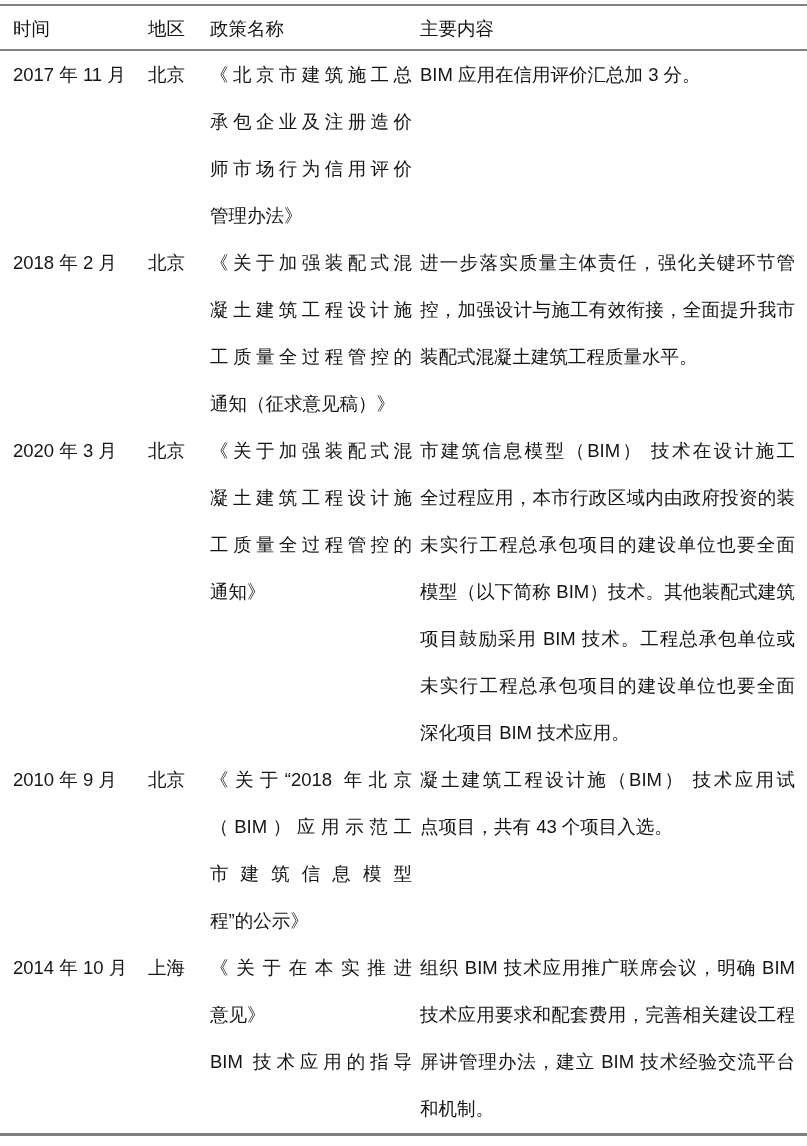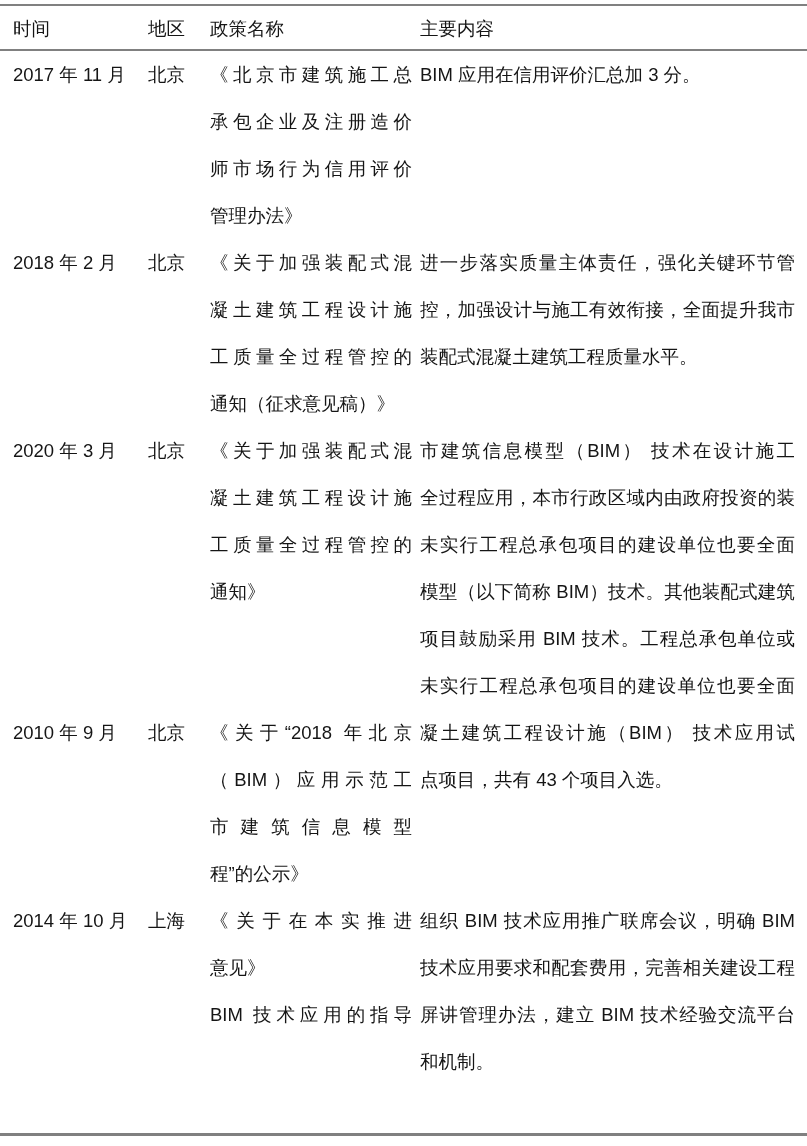--- a/index.html
+++ b/index.html
@@ -93,20 +93,21 @@
             <div class="line just">工质量全过程管控的</div>
             <div class="line">通知》</div>
           </div>
           <div class="cell cell-content">
             <div class="line just">市建筑信息模型（BIM） 技术在设计施工</div>
             <div class="line just">全过程应用，本市行政区域内由政府投资的装</div>
             <div class="line just">未实行工程总承包项目的建设单位也要全面</div>
             <div class="line just">模型（以下简称 BIM）技术。其他装配式建筑</div>
             <div class="line just">项目鼓励采用 BIM 技术。工程总承包单位或</div>
             <div class="line just">未实行工程总承包项目的建设单位也要全面</div>
+            <div class="line">深化项目 BIM 技术应用。</div>
           </div>
         </div>
         <div class="trow">
           <div class="cell cell-time">
             <div class="line">2010 年 9 月</div>
           </div>
           <div class="cell cell-region">
             <div class="line">北京</div>
           </div>
           <div class="cell cell-policy">

